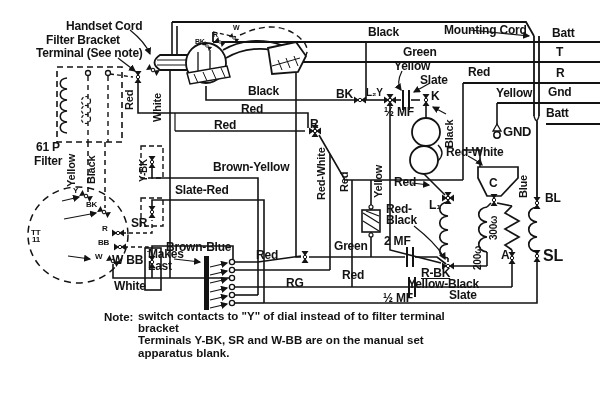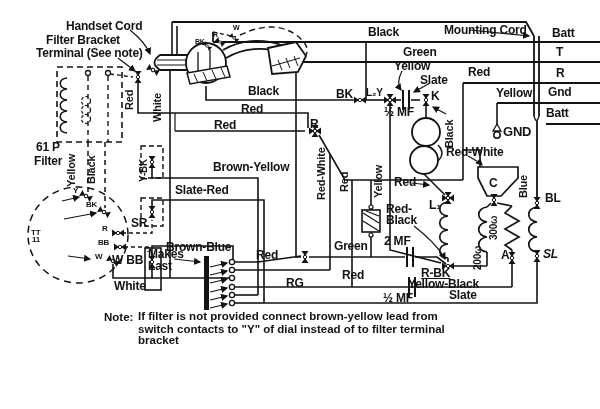--- a/index.html
+++ b/index.html
@@ -286,21 +286,21 @@
       <div class="lbl" style="left: 386px; top: 203px; font-size: 12px;">Red-</div>
       <div class="lbl" style="left: 386px; top: 214px; font-size: 12px;">Black</div>
       <div class="lbl" style="left: 384px; top: 235px; font-size: 12px;">2 MF</div>
       <div class="lbl" style="left: 421px; top: 267px; font-size: 12px; text-decoration: underline;">R-BK</div>
       <div class="lbl" style="left: 408px; top: 278px; font-size: 12px;">Yellow-Black</div>
       <div class="lbl" style="left: 383px; top: 292px; font-size: 12px;">½ MF</div>
       <div class="lbl" style="left: 449px; top: 289px; font-size: 12px;">Slate</div>
       <div class="lbl" style="left: 473px; top: 270px; font-size: 10px; transform: rotate(-90deg); transform-origin: 0px 0px;">200ω</div>
       <div class="lbl" style="left: 489px; top: 240px; font-size: 10px; transform: rotate(-90deg); transform-origin: 0px 0px;">300ω</div>
       <div class="lbl" style="left: 501px; top: 249px; font-size: 12px;">A</div>
-      <div class="lbl" style="left: 543px; top: 248px; font-size: 12px; font-style: italic;">SL</div>
+      <div class="lbl" style="left: 543px; top: 248px; font-size: 16px;">SL</div>
       <div class="lbl" style="left: 152px; top: 122px; font-size: 11px; transform: rotate(-90deg); transform-origin: 0px 0px;">White</div>
       <div class="lbl" style="left: 124px; top: 110px; font-size: 11px; transform: rotate(-90deg); transform-origin: 0px 0px;">Red</div>
       <div class="lbl" style="left: 248px; top: 85px; font-size: 12px;">Black</div>
       <div class="lbl" style="left: 241px; top: 103px; font-size: 12px;">Red</div>
       <div class="lbl" style="left: 214px; top: 119px; font-size: 12px;">Red</div>
       <div class="lbl" style="left: 310px; top: 118px; font-size: 12px;">R</div>
       <div class="lbl" style="left: 316px; top: 200px; font-size: 11px; transform: rotate(-90deg); transform-origin: 0px 0px;">Red-White</div>
       <div class="lbl" style="left: 339px; top: 192px; font-size: 11px; transform: rotate(-90deg); transform-origin: 0px 0px;">Red</div>
       <div class="lbl" style="left: 373px; top: 198px; font-size: 11px; transform: rotate(-90deg); transform-origin: 0px 0px;">Yellow</div>
       <div class="lbl" style="left: 36px; top: 141px; font-size: 12px;">61 P</div>
@@ -327,17 +327,18 @@
       <div class="lbl" style="left: 95px; top: 253px; font-size: 8px;">W</div>
       <div class="lbl" style="left: 31px; top: 229px; font-size: 8px;">TT</div>
       <div class="lbl" style="left: 32px; top: 236px; font-size: 8px;">11</div>
       <div class="lbl" style="left: 195px; top: 38px; font-size: 7px;">BK</div>
       <div class="lbl" style="left: 213px; top: 31px; font-size: 7px;">R</div>
       <div class="lbl" style="left: 233px; top: 24px; font-size: 7px;">W</div>
     </div>
 
 <span id="note-prefix">Note:</span>
 <div id="note-body" class="note">
-  <span class="nl">If filter is not provided connect brown-yellow lead from</span>
   <span class="nl">switch contacts to "Y" of dial instead of to filter terminal bracket</span>
+  <span class="nl">Terminals Y-BK, SR and W-BB are on the manual set</span>
+  <span class="nl">apparatus blank.</span>
 </div>
 
 </div>
 
 </body></html>

